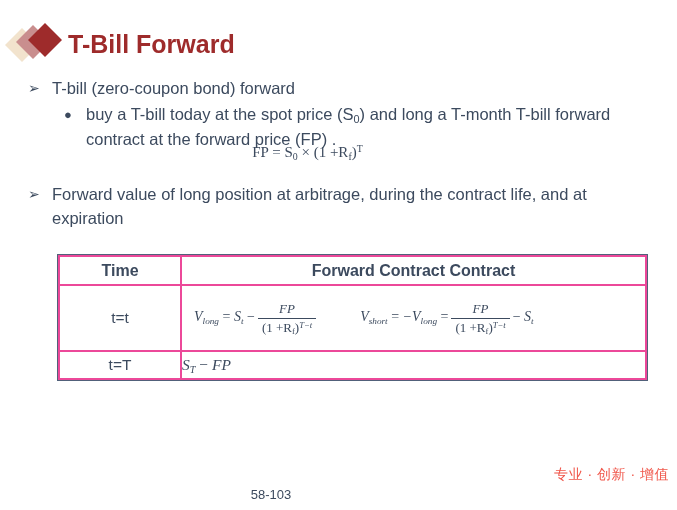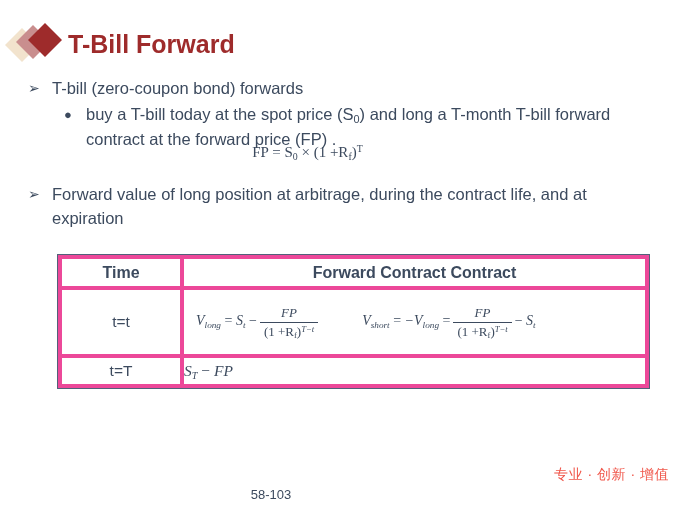--- a/index.html
+++ b/index.html
@@ -126,21 +126,21 @@
   
   table.valuation {
     position: absolute;
     left: 58px;
     top: 255px;
     width: 589px;
     border-collapse: collapse;
     table-layout: fixed;
   }
   table.valuation td, table.valuation th {
-    border: 4px solid #ec4899;
+    border: 2px solid #ec4899;
     padding: 0;
     color: #3c4a5e;
     vertical-align: middle;
   }
   table.valuation {
     outline: 1px solid #51617a;
   }
   .col-time  { width: 122px; text-align: center; }
   .col-val   { width: 465px; }
 
@@ -215,21 +215,21 @@
     <span class="dia d2"></span>
     <span class="dia d3"></span>
   </div>
   <div class="title-text">T-Bill Forward</div>
 </div>
 
 <div class="bullets">
 
   <div class="lvl1">
     <span class="mk">➢</span>
-    <span class="tx">T-bill (zero-coupon bond) forwards</span>
+    <span class="tx">T-bill (zero-coupon bond) forward</span>
   </div>
 
   <div class="lvl2">
     <span class="mk">●</span>
     <span class="tx">
       <span>buy a T-bill today at the spot price (S</span><sub>0</sub><span>) and long a T-month T-bill</span>
       <span>forward contract at the forward price (FP) .</span>
     </span>
   </div>
 

